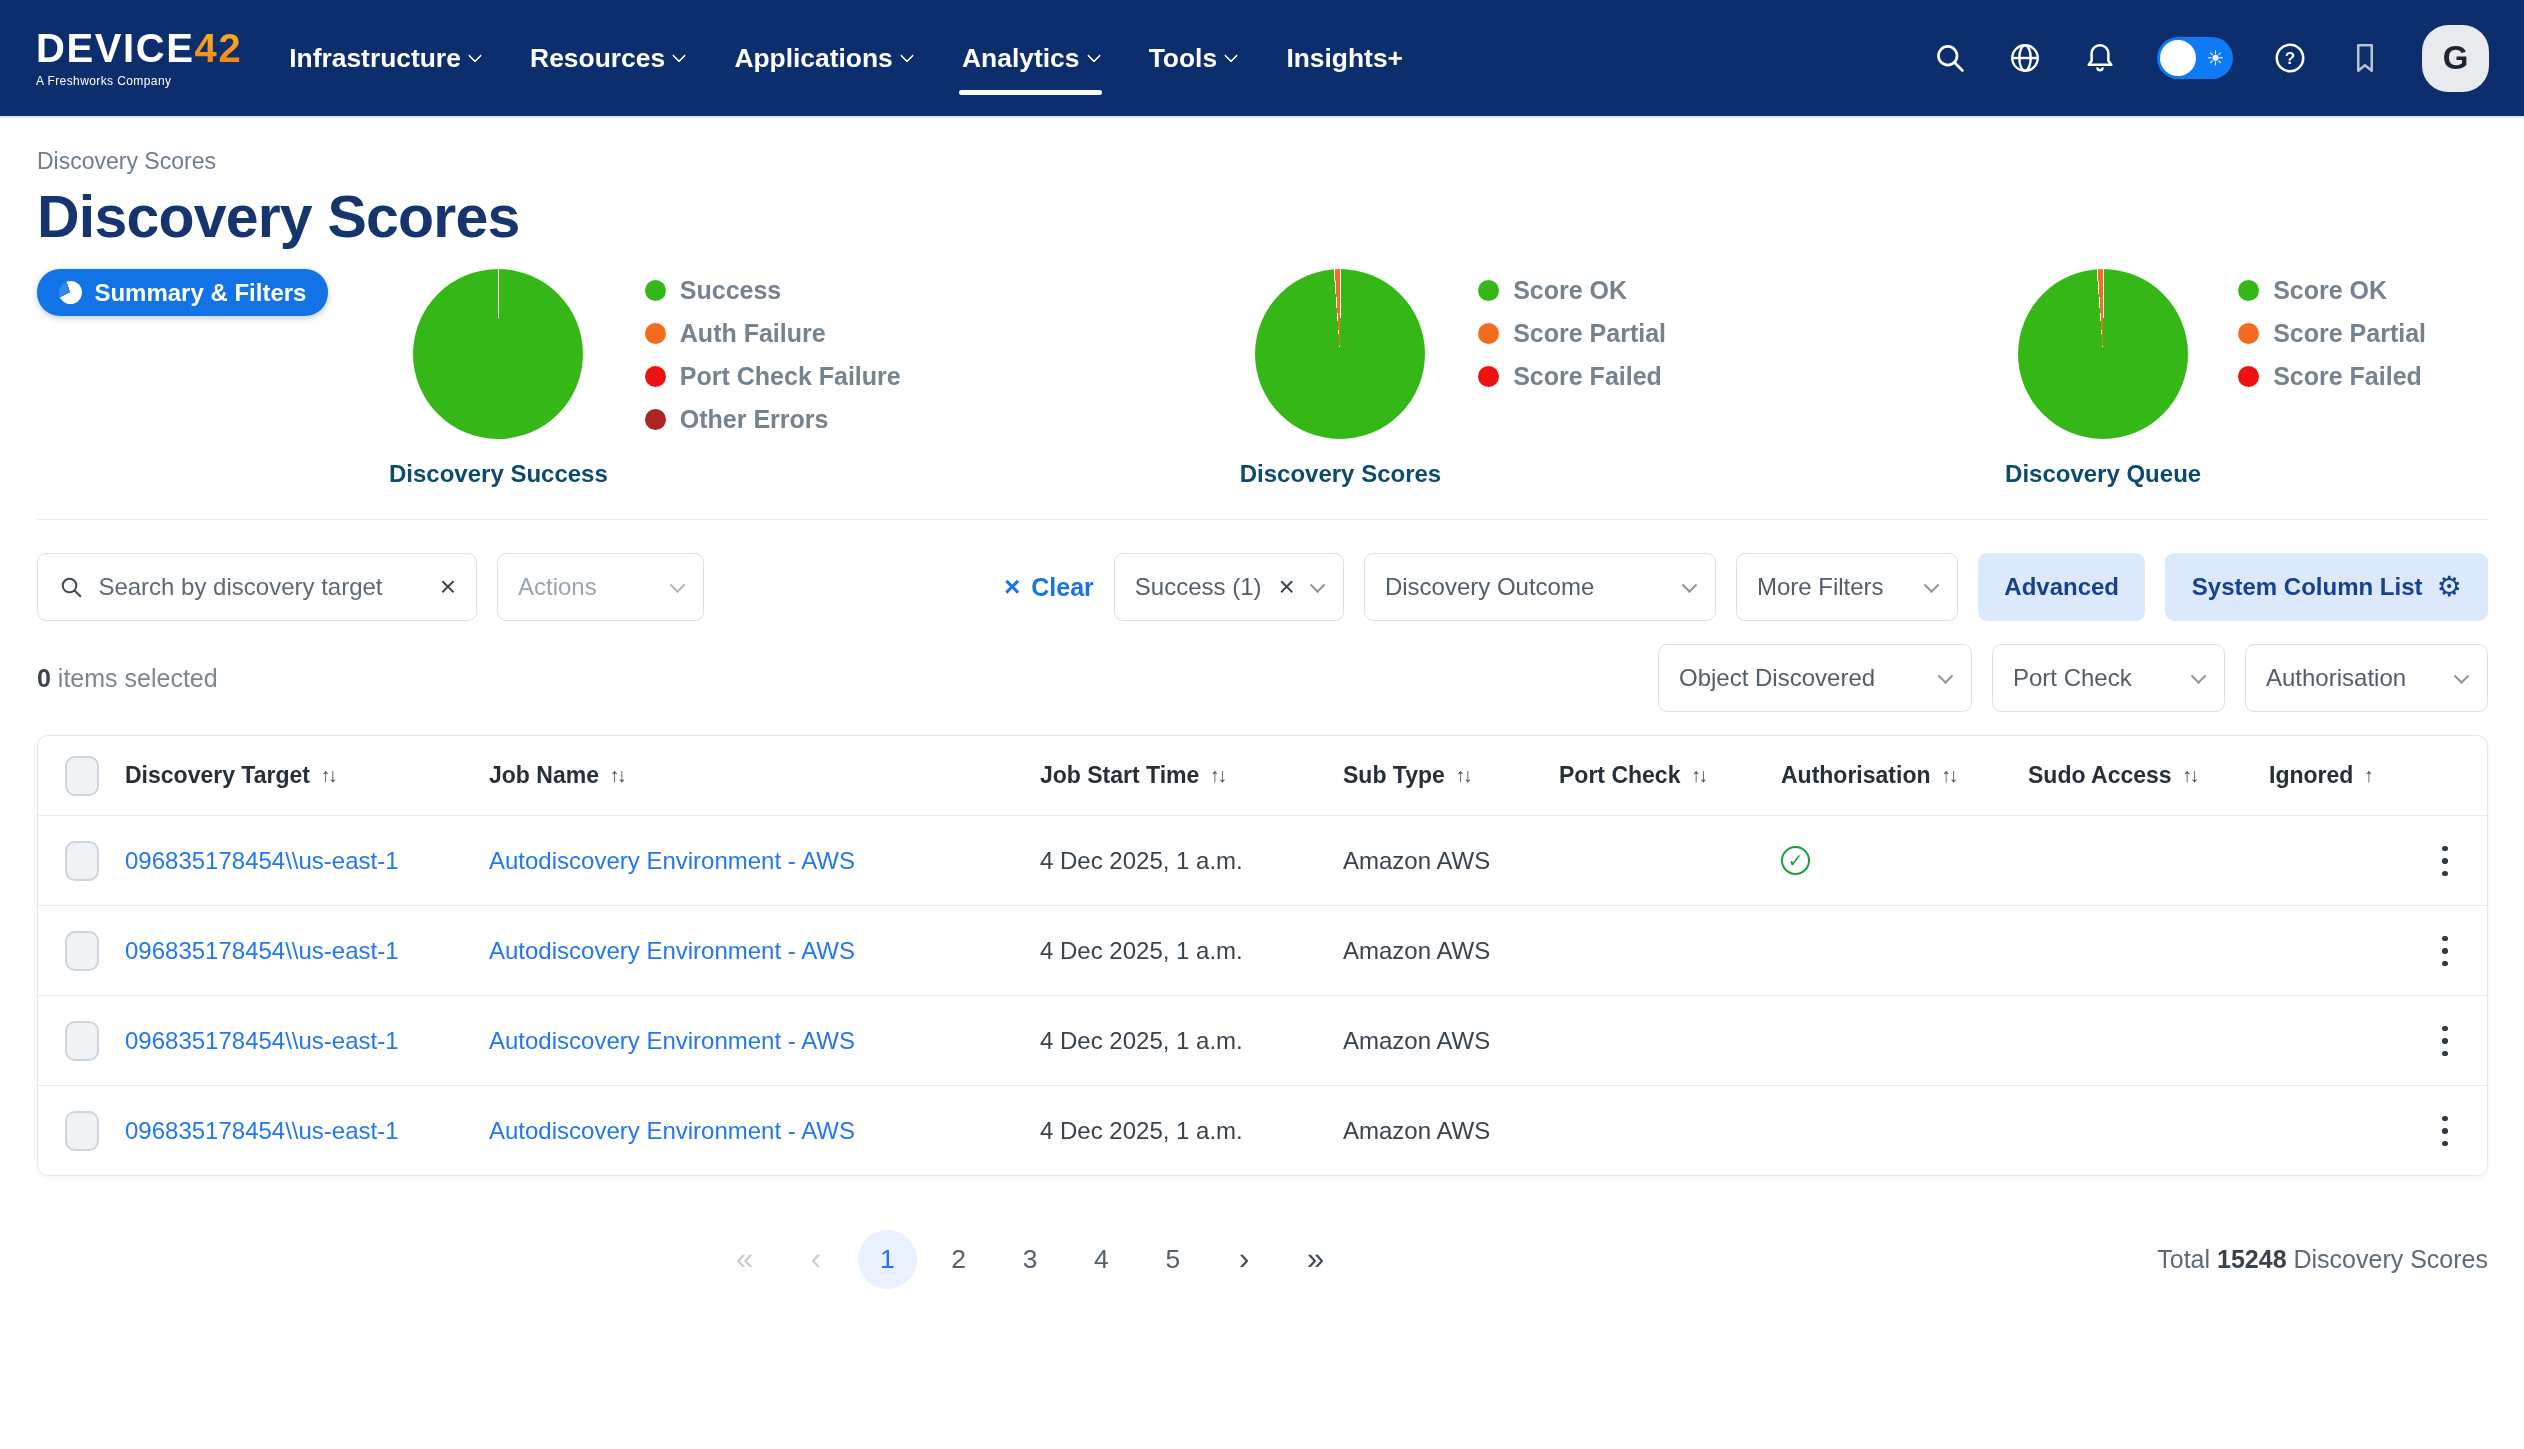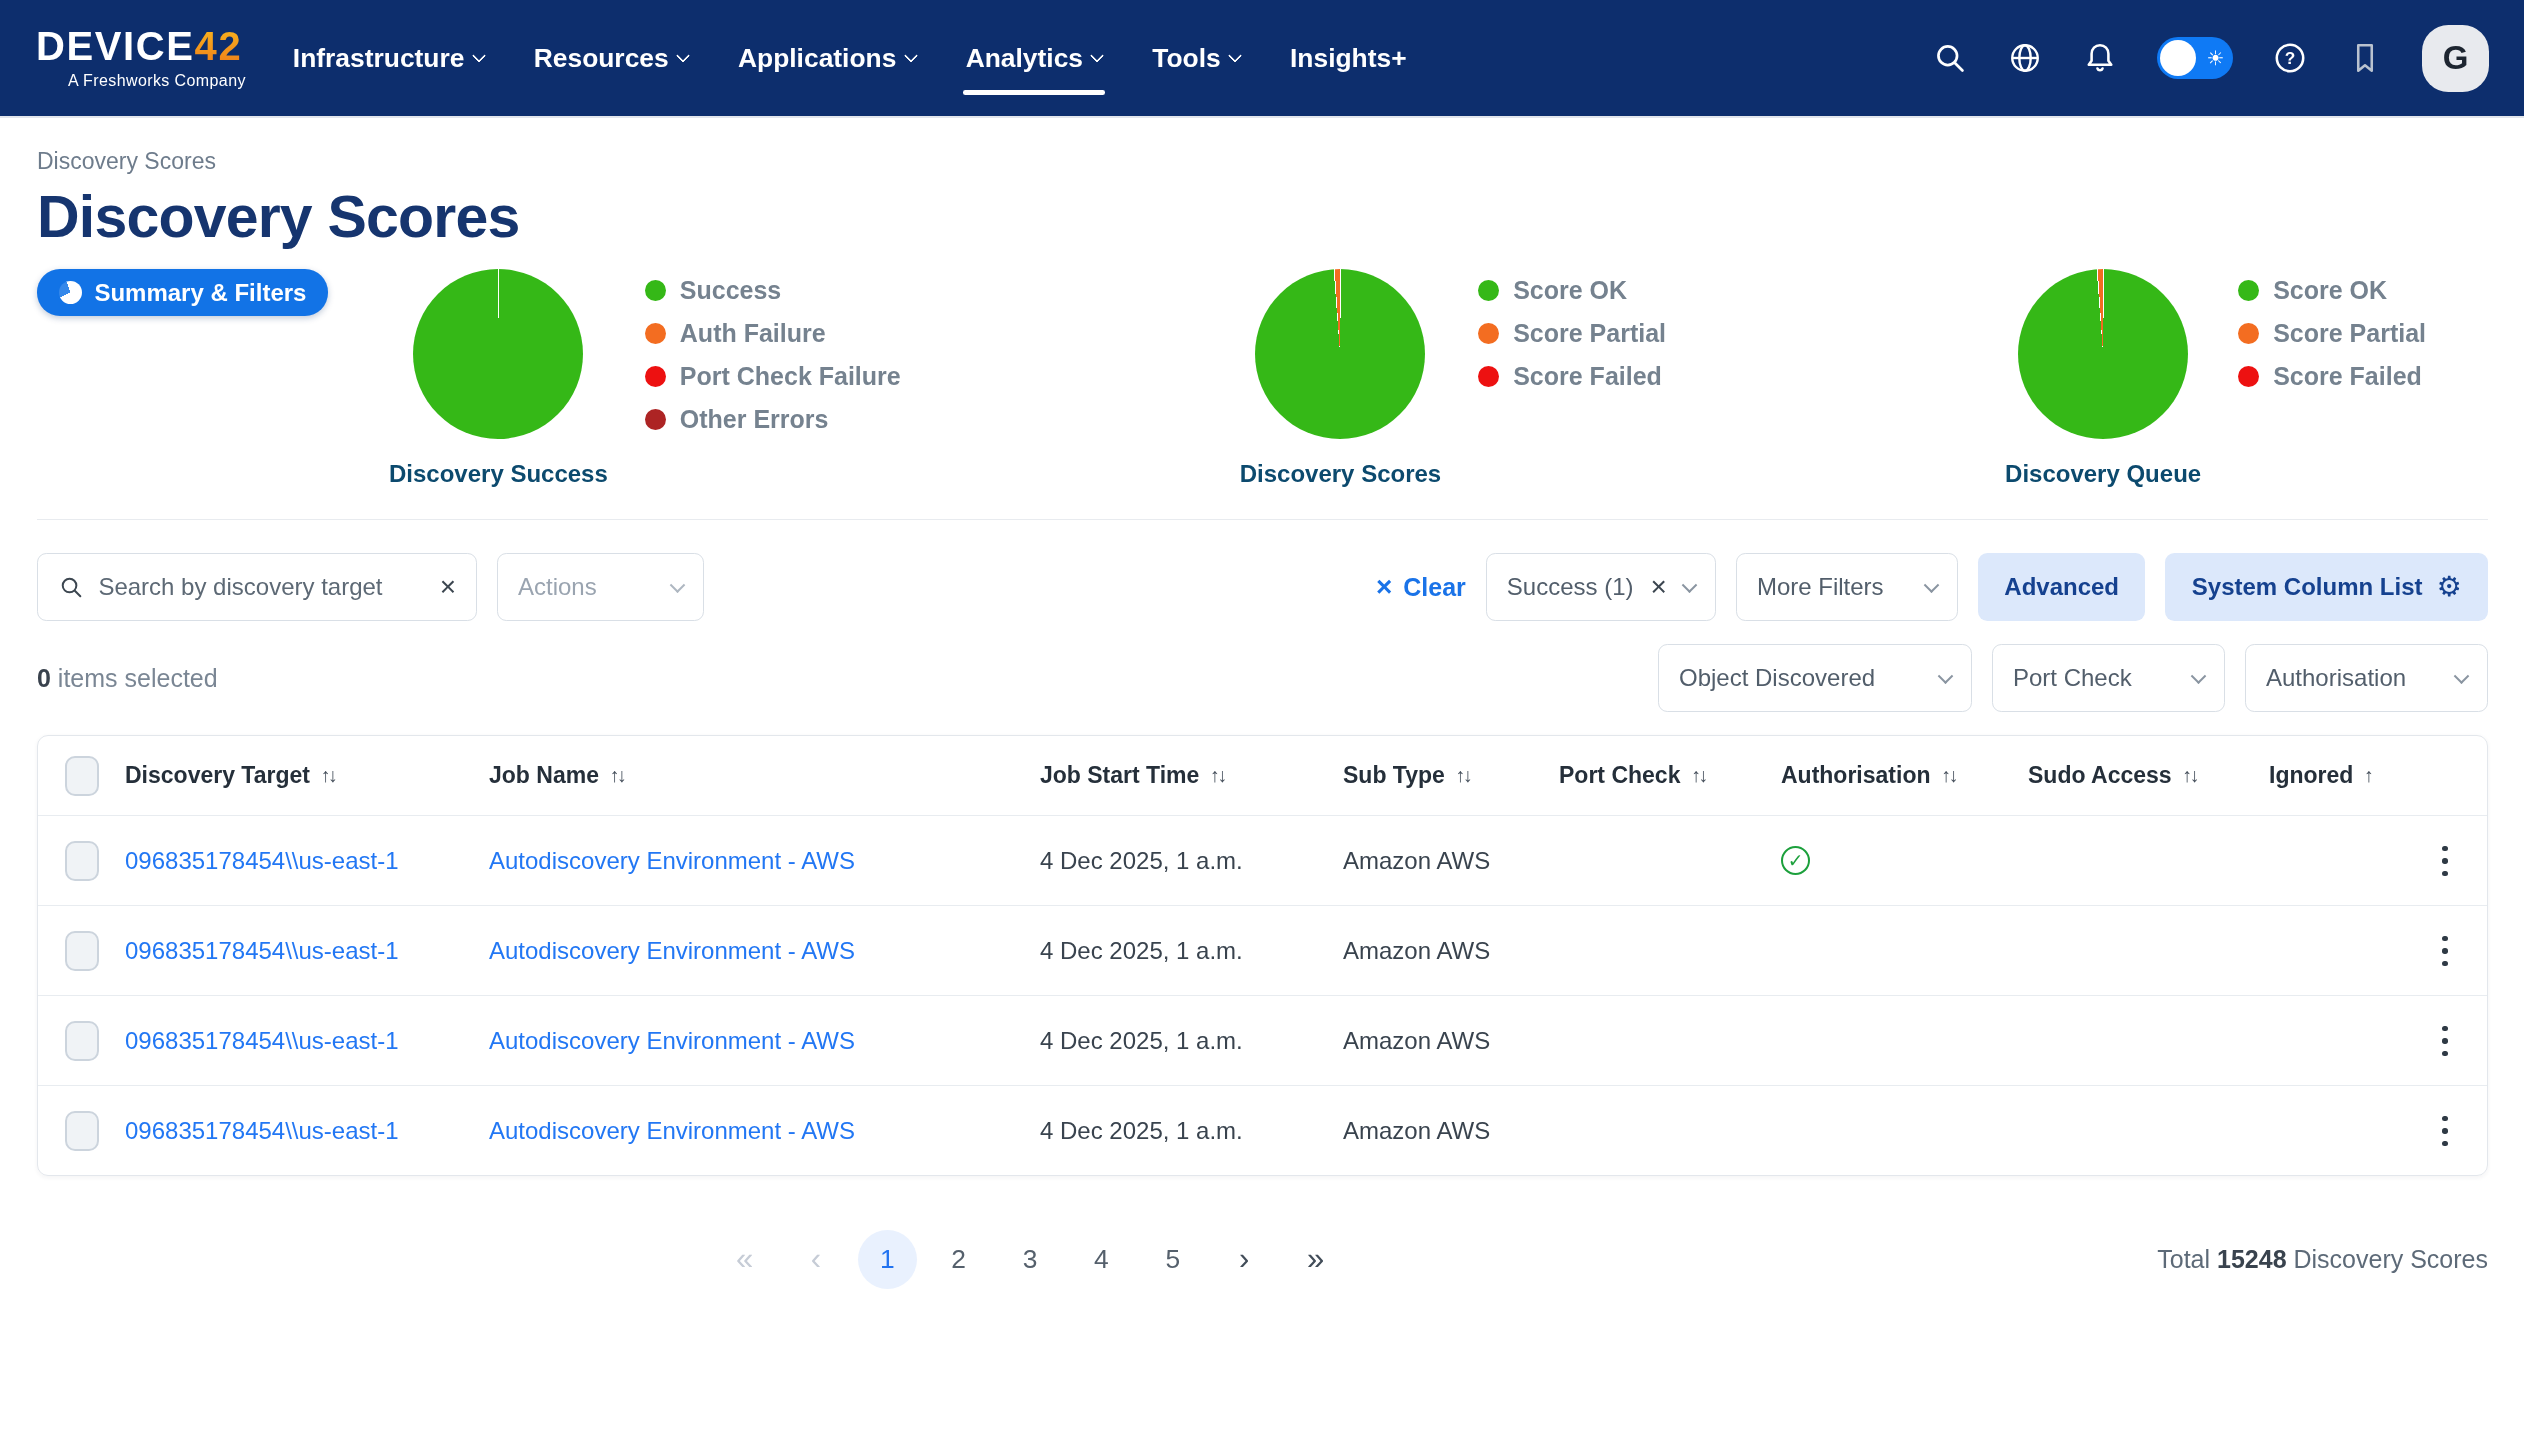--- a/index.html
+++ b/index.html
@@ -12,21 +12,21 @@
 
   
   .navbar {
     height:118px; background:#0d2e6d; display:flex; align-items:center;
     padding:0 36px; border-bottom:2.3px solid #e2e6ec;
   }
   .logo { display:flex; flex-direction:column; margin-right:47px; }
   .logo-word { font-size:40px; font-weight:800; letter-spacing:1.6px; line-height:1; }
   .logo-primary { color:#ffffff; }
   .logo-accent { color:#f5a81c; background:linear-gradient(180deg,#f9b81e,#ef7b1a); -webkit-background-clip:text; background-clip:text; color:transparent; }
-  .logo-tag { color:#ffffff; font-size:16px; margin-top:6.2px; letter-spacing:0.4px;margin-left:32px; }
+  .logo-tag { color:#ffffff; font-size:12px; margin-top:6.2px; letter-spacing:0.4px; }
 
   .nav-menu { display:flex; align-items:center; gap:50px; }
   .nav-item {
     position:relative; display:flex; align-items:center; gap:9.3px;
     color:#ffffff; font-size:26.4px; font-weight:600; cursor:pointer;
     height:118px;
   }
   .nav-item .chev { width:10px; height:10px; border-right:2.3px solid #fff; border-bottom:2.3px solid #fff; transform:rotate(45deg) translate(-1.6px,-1.6px); border-radius:0.8px; }
   .nav-item.active::after {
     content:""; position:absolute; left:-3.1px; right:-3.1px; bottom:22px;
@@ -331,20 +331,24 @@
       <span class="x-glyph">×</span>
       <span>Clear</span>
     </div>
 
     <div class="ctl chip-ctl">
       <span>Success (1)</span>
       <span class="x-glyph">×</span>
       <span class="chev"></span>
     </div>
 
+    <div class="ctl dd-outcome">
+      <span>Discovery Outcome</span>
+      <span class="chev"></span>
+    </div>
 
     <div class="ctl dd-more">
       <span>More Filters</span>
       <span class="chev"></span>
     </div>
 
     <button class="btn-soft">
       <span>Advanced</span>
     </button>
 

